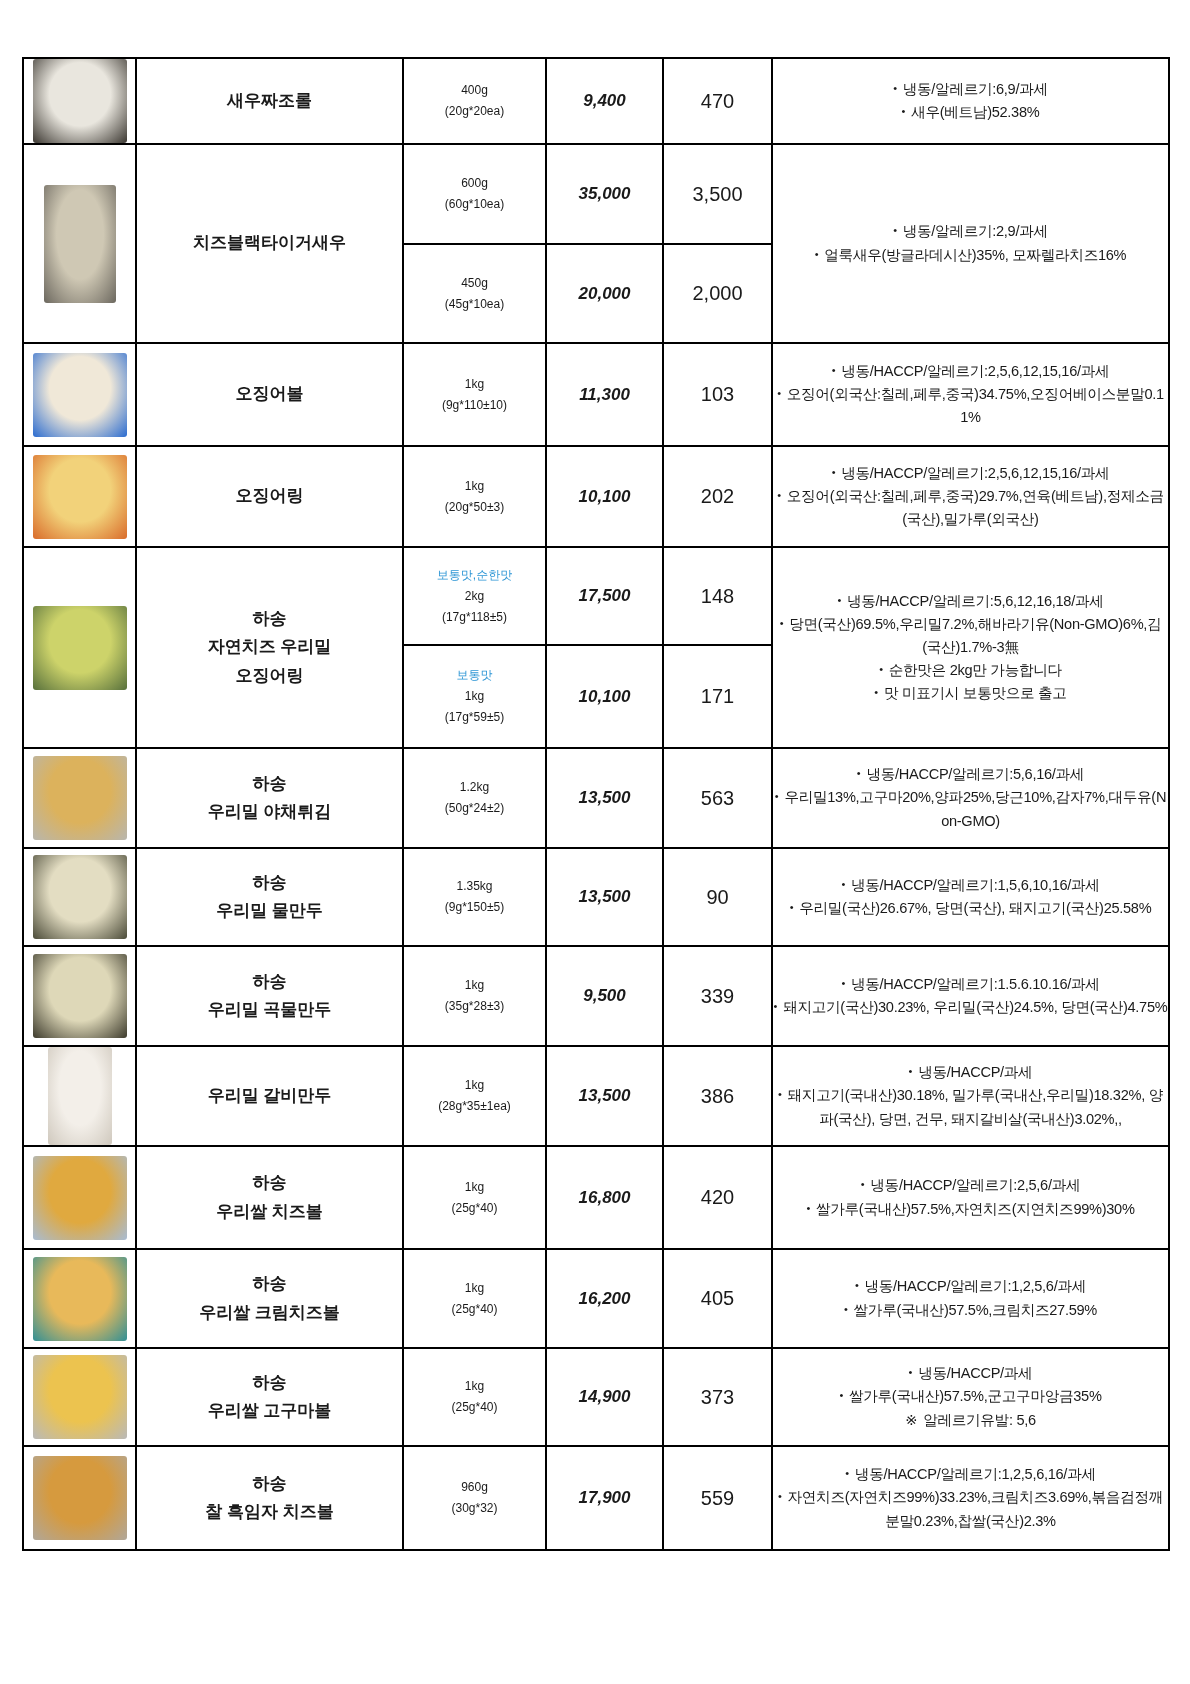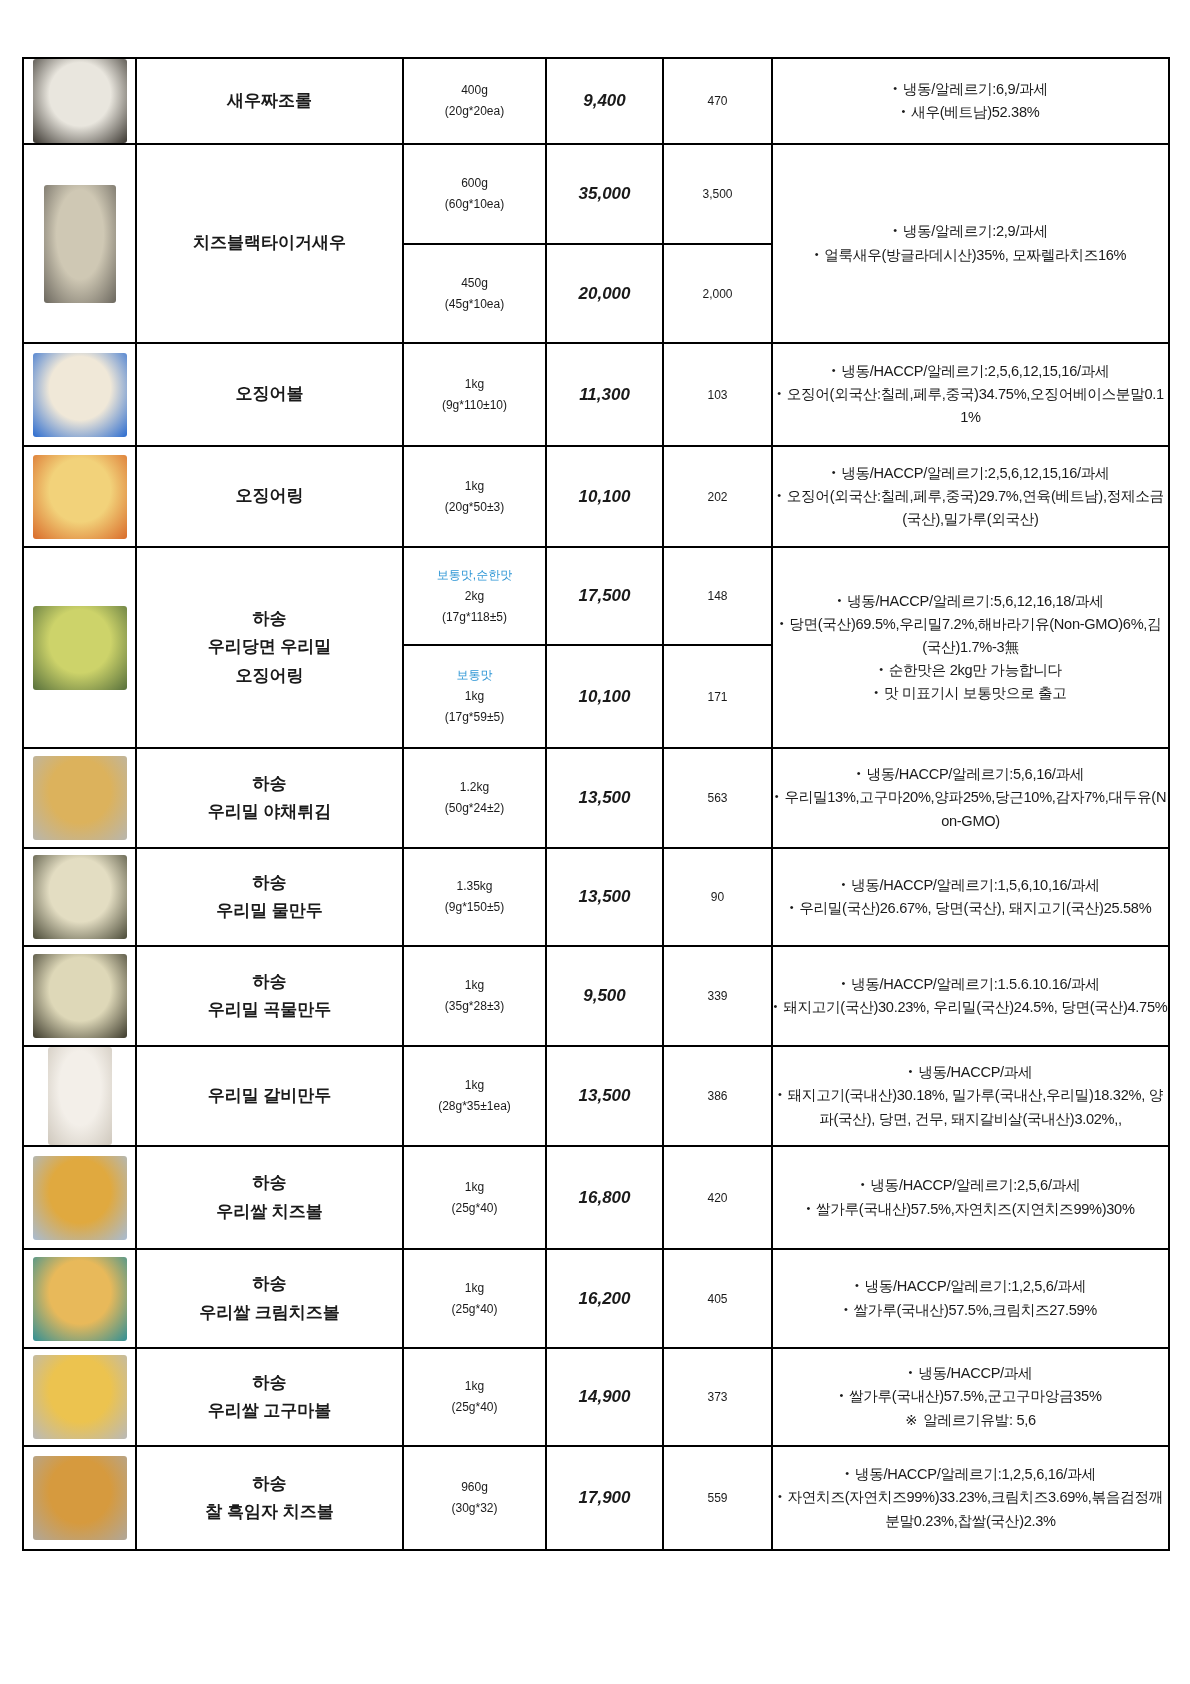--- a/index.html
+++ b/index.html
@@ -19,21 +19,21 @@
   .photo{
     margin:0 auto;width:94px;height:84px;border-radius:3px;
     background:radial-gradient(ellipse at 50% 42%, var(--c1) 0%, var(--c1) 46%, var(--c2) 100%);
   }
   .photo.tall{width:72px;height:118px;}
   .photo.sm{width:64px;height:98px;}
   td.c-name{font-weight:bold;font-size:17px;line-height:1.65;}
   td.c-qty{font-size:12px;line-height:1.75;}
   .flavor{color:var(--flavor,#2e96d5);}
   td.c-price{font-weight:bold;font-size:17px;text-align:right;padding-right:18px;font-style:italic;}
-  td.c-unit{font-size:12px;text-align:right;padding-right:20px;}
+  td.c-unit{font-size:20px;text-align:right;padding-right:20px;}
   td.c-notes{text-align:left;padding:8px 10px;font-size:14.6px;line-height:1.58;letter-spacing:-0.3px;word-break:break-all;margin-top:16px;}
   .note{margin:0;}
   .note .mk{font-size:11px;margin-right:6px;vertical-align:2px;}
   .note .mk.x{font-size:14.6px;vertical-align:0;}
   .note.b{font-weight:normal;}
 </style>
 </head>
 <body>
 
 <table class="price" style="--flavor: #2e96d5;">
@@ -130,21 +130,21 @@
       <div class="note"><span class="mk">•</span><span>오징어(외국산:칠레,페루,중국)29.7%,연육(베트남),정제소금(국산),밀가루(외국산)</span></div>
     </td>
   </tr>
 
   <tr style="height:98px">
     <td class="c-img" rowspan="2">
           <div class="photo" style="--c1: #cdd36a; --c2: #57703c;"></div>
         </td>
     <td class="c-name" rowspan="2">
       <div>하송</div>
-      <div>우리당면 우리밀</div>
+      <div>자연치즈 우리밀</div>
       <div>오징어링</div>
     </td>
     <td class="c-qty">
       <div class="flavor">보통맛,순한맛</div>
       <div>2kg</div>
       <div>(17g*118±5)</div>
     </td>
     <td class="c-price"><span>17,500</span></td>
     <td class="c-unit"><span>148</span></td>
     <td class="c-notes" rowspan="2">

